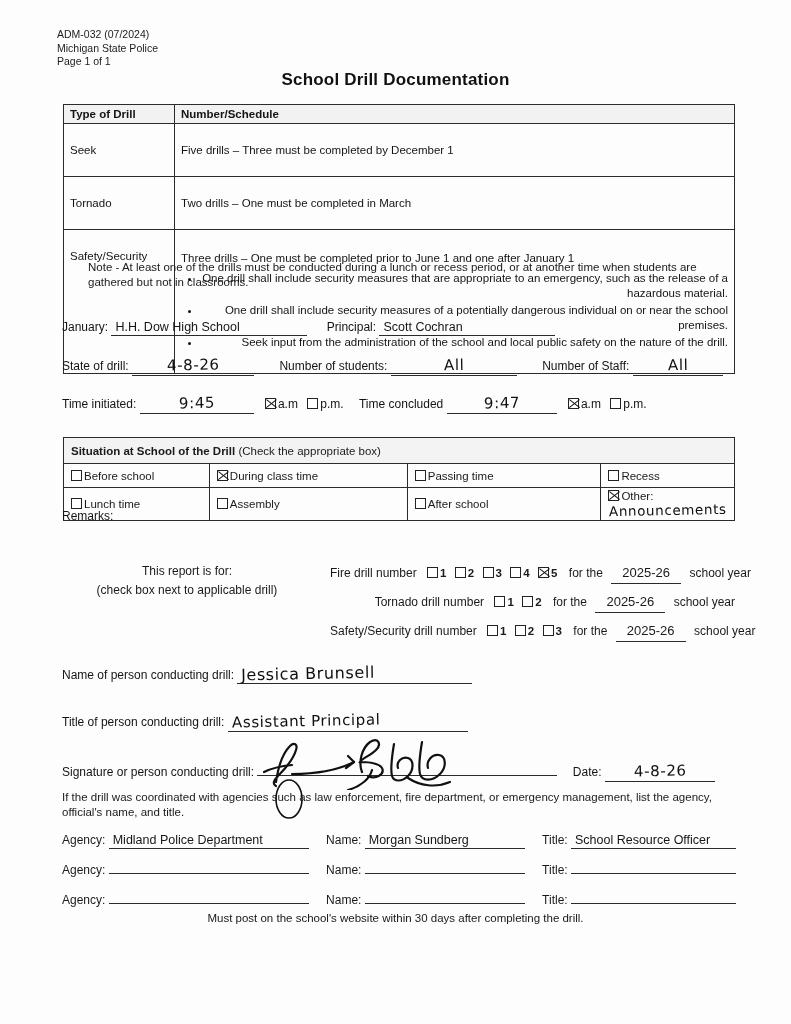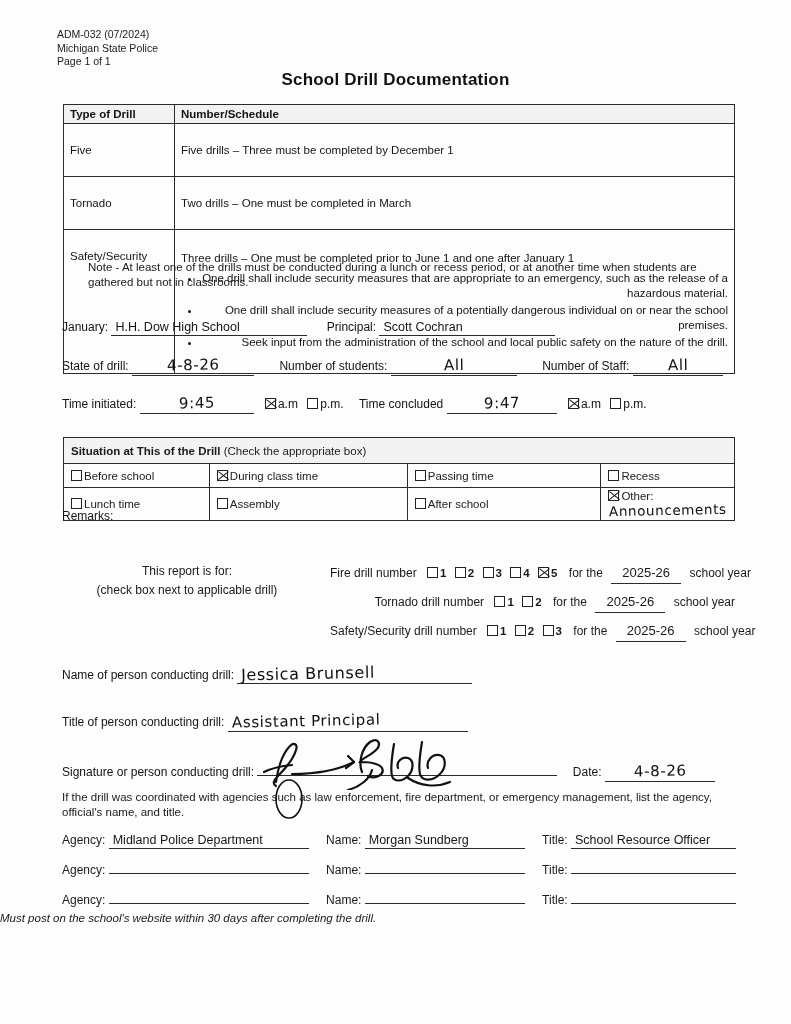--- a/index.html
+++ b/index.html
@@ -194,22 +194,21 @@
     top: 790px;
     width: 660px;
     font-size: 11.5px;
     line-height: 15px;
   }
 
   .footer {
     position: absolute;
     left: 0; right: 0;
     top: 911px;
-    text-align: left;
-    font-style: italic;
+    text-align: center;
     font-size: 11.5px;
     line-height: 15.5px;
     color: #181818;
   }
 
   .agency-row { position: absolute; font-size: 12px; white-space: nowrap; }
 </style>
 </head>
 <body>
 
@@ -225,21 +224,21 @@
 
   <table class="sched">
     <thead>
       <tr>
         <th class="c1">Type of Drill</th>
         <th>Number/Schedule</th>
       </tr>
     </thead>
     <tbody>
       <tr>
-        <td class="c1">Five</td>
+        <td class="c1">Seek</td>
         <td>Five drills – Three must be completed by December 1</td>
       </tr>
       <tr>
         <td class="c1">Tornado</td>
         <td>Two drills – One must be completed in March</td>
       </tr>
       <tr>
         <td class="c1">Safety/Security</td>
         <td>
           <div class="lead">Three drills – One must be completed prior to June 1 and one after January 1</div>
@@ -278,21 +277,21 @@
     <span style="margin-left:6px;"><span class="cb"></span><span>p.m.</span></span>
     <span class="lbl" style="margin-left:12px;">Time concluded</span>
     <span class="ul-line" style="width:110px; text-align:center;"><span class="hand">9:47</span></span>
     <span style="margin-left:8px;"><span class="cb checked"></span><span>a.m</span></span>
     <span style="margin-left:6px;"><span class="cb"></span><span>p.m.</span></span>
   </div>
 
   <table class="situation">
     <tbody>
         <tr>
-      <td class="head" colspan="4"><b>Situation at This of the Drill</b><span> (Check the appropriate box)</span></td>
+      <td class="head" colspan="4"><b>Situation at School of the Drill</b><span> (Check the appropriate box)</span></td>
     </tr>
     <tr>
       <td class="sit-c1"><span class="cb"></span><span>Before school</span></td>
       <td class="sit-c2"><span class="cb checked"></span><span>During class time</span></td>
       <td class="sit-c3"><span class="cb"></span><span>Passing time</span></td>
       <td><span class="cb"></span><span>Recess</span></td>
     </tr>
     <tr>
       <td class="sit-c1"><span class="cb"></span><span>Lunch time</span></td>
       <td class="sit-c2"><span class="cb"></span><span>Assembly</span></td>

